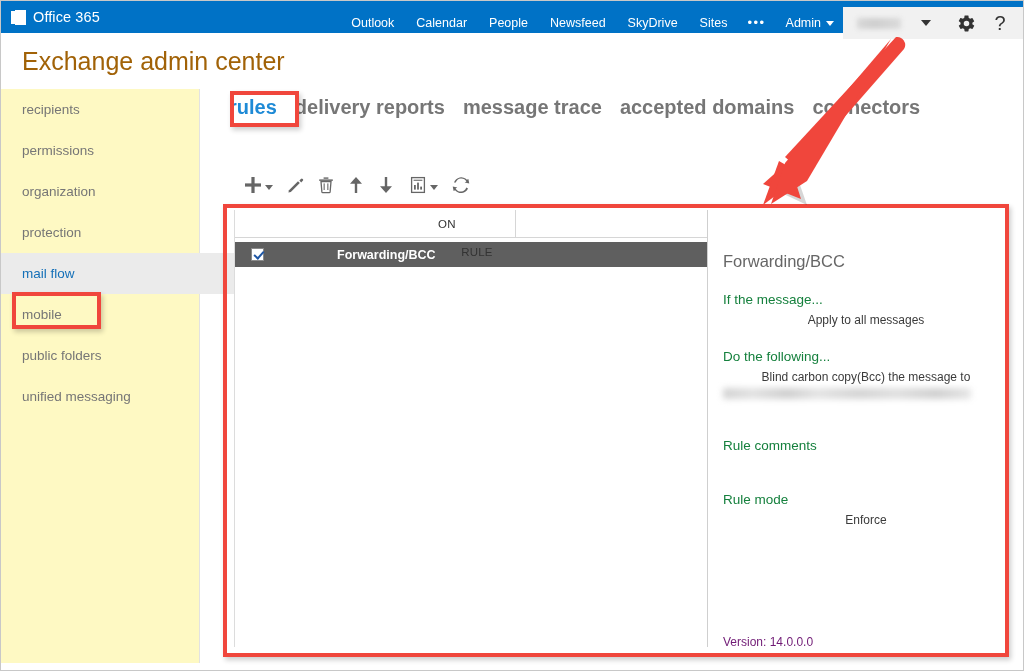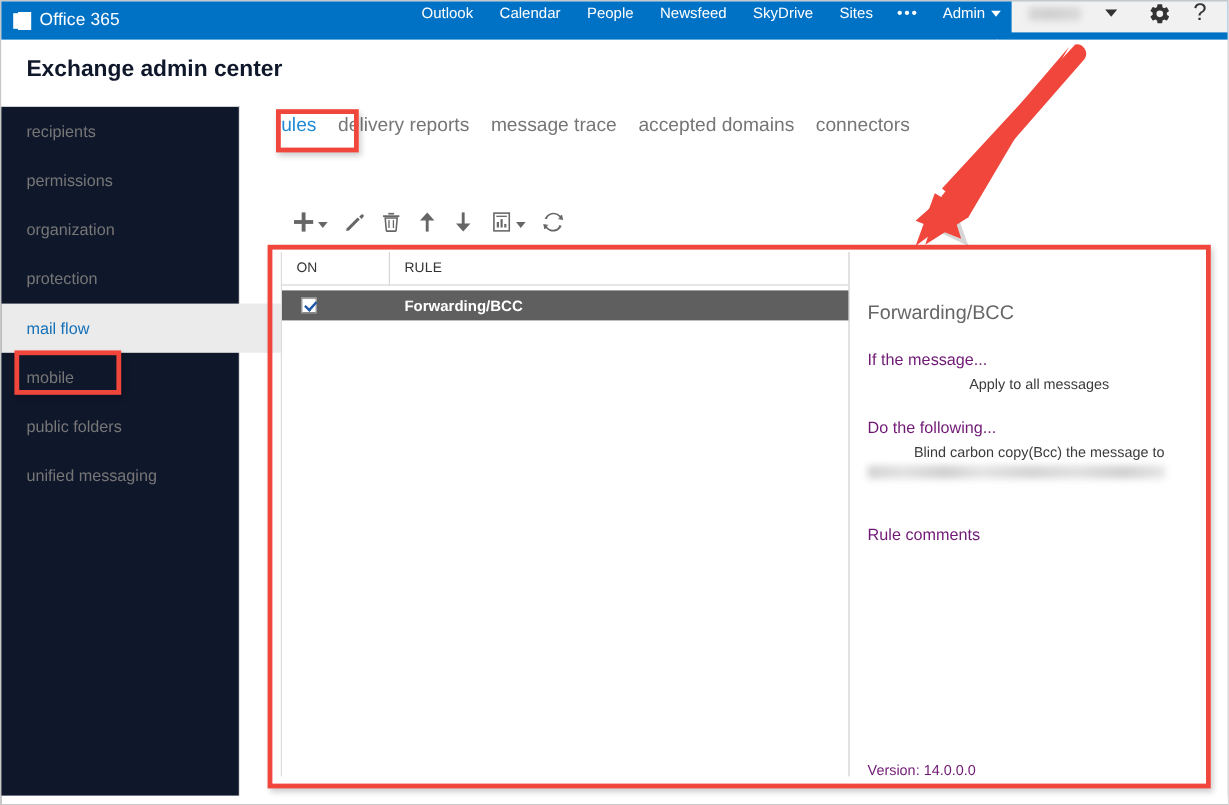--- a/index.html
+++ b/index.html
@@ -51,21 +51,21 @@
   #brand-logo .sq.b { left: 4px; top: 0; width: 11px; height: 15px; }
   #brand-text {
     color: #ffffff;
     font-size: 14.5px;
     letter-spacing: 0.1px;
     white-space: nowrap;
   }
 
   #suite-nav {
     display: flex;
-    align-items: flex-end;
+    align-items: flex-start;
     height: 20px;
     margin-left: auto;
   }
   .suite-link {
     color: #ffffff;
     font-size: 12.5px;
     padding: 0 11px;
     line-height: 32px;
     white-space: nowrap;
     cursor: pointer;
@@ -125,34 +125,34 @@
     cursor: pointer;
     color: #333333;
   }
   .suite-ic svg { display: block; }
   #help-glyph { font-size: 20px; line-height: 1; color: #333; font-family: "Liberation Sans", sans-serif; }
 
   
   #page-title {
     position: absolute;
     left: 21px; top: 46px;
-    font-size: 19px;
-    color: #0f172a;
-    font-weight: 700;
+    font-size: 25px;
+    color: #a16207;
+    font-weight: 400;
     white-space: nowrap;
   }
 
   
   #left-nav {
     position: absolute;
     left: 0; top: 88px;
     width: 199px;
     height: 583px;
     border-right: 1px solid #e2e2e2;
-    background: #0f172a;
+    background: #fef9c3;
   }
   .nav-item {
     height: 41px;
     display: flex;
     align-items: center;
     padding-left: 21px;
     font-size: 13.5px;
     color: #767676;
     cursor: pointer;
     white-space: nowrap;
@@ -165,24 +165,25 @@
 
   
   #tab-bar {
     position: absolute;
     left: 228px; top: 95px;
     display: flex;
     align-items: baseline;
     gap: 18px;
   }
   .tab {
-    font-size: 16px;
+    font-size: 20px;
     color: #767676;
     cursor: pointer;
     white-space: nowrap;
+    font-weight: bold;
   }
   .tab.active { color: #1e8ad6; }
 
   
   #toolbar {
     position: absolute;
     left: 243px; top: 170px;
     display: flex;
     align-items: center;
     height: 28px;
@@ -216,20 +217,21 @@
     height: 437px;
     border-left: 1px solid #dcdcdc;
     border-right: 1px solid #cfcfcf;
     background: #ffffff;
   }
   #grid-head {
     display: flex;
     height: 28px;
     border-bottom: 1px solid #d6d6d6;
     align-items: center;
+    flex-direction: column;
   }
   .gh {
     font-size: 11.5px;
     color: #333333;
     letter-spacing: 0.2px;
     padding-left: 12px;
     height: 28px;
     line-height: 28px;
     cursor: pointer;
   }
@@ -284,21 +286,21 @@
     background: #ffffff;
   }
   .d-title {
     font-size: 16.5px;
     color: #666666;
     margin-bottom: 21px;
     white-space: nowrap;
   }
   .d-head {
     font-size: 13.5px;
-    color: #701a75;
+    color: #15803d;
     margin-bottom: 6px;
     white-space: nowrap;
   }
   .d-val {
     font-size: 12px;
     color: #3b3b3b;
     white-space: nowrap;
     text-align: center;
   }
   .d-block { margin-bottom: 22px; }
@@ -520,20 +522,24 @@
       <div class="d-head">Do the following...</div>
       <div class="d-val">Blind carbon copy(Bcc) the message to</div>
       <div id="blurred-email"></div>
     </div>
 
     <div class="d-block tall">
       <div class="d-head">Rule comments</div>
       <div class="d-val"></div>
     </div>
 
+    <div class="d-block">
+      <div class="d-head">Rule mode</div>
+      <div class="d-val">Enforce</div>
+    </div>
 
     <div class="d-block">
     </div>
 
     <div id="version-line">Version: 14.0.0.0</div>
   </div>
 
   <div class="anno-box" id="anno-tab"></div>
   <div class="anno-box" id="anno-nav"></div>
   <div class="anno-box" id="anno-main"></div>

